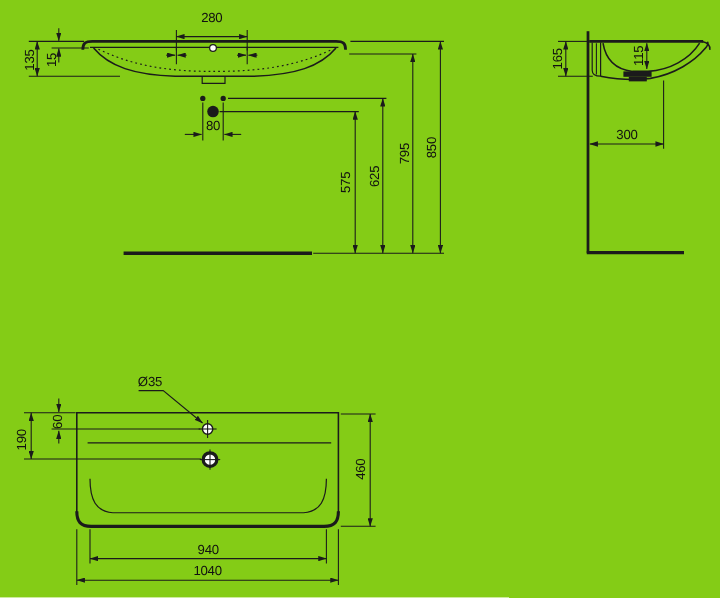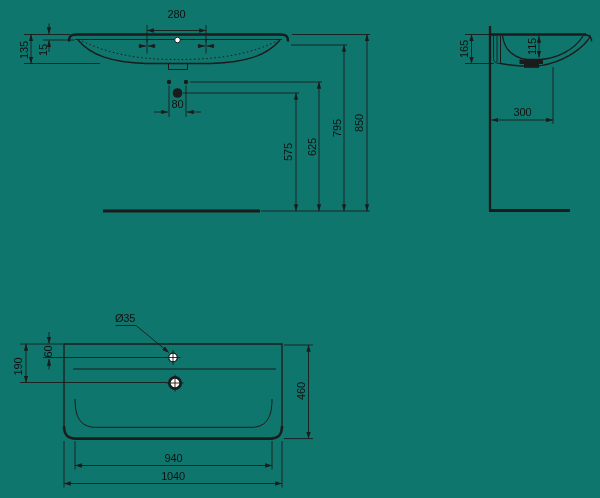--- a/index.html
+++ b/index.html
@@ -1,16 +1,16 @@
 <!DOCTYPE html>
 <html><head>
 <meta charset="utf-8">
 <style>
   html,body{margin:0;padding:0;background:#ffffff;}
-  .canvas{width:600px;height:498px;background:#0f766e;position:relative;}
+  .canvas{width:600px;height:498px;background:#84cc16;position:relative;}
   svg{display:block;}
   .ln{stroke:#1b1b1b;stroke-width:1;fill:none;}
   .thin{stroke:#1b1b1b;stroke-width:0.9;fill:none;}
   .med{stroke:#1b1b1b;stroke-width:1.3;fill:none;}
   .thick{stroke:#1b1b1b;stroke-width:2.3;fill:none;}
   .xthick{stroke:#1b1b1b;stroke-width:2.8;fill:none;}
   .dash{stroke:#1b1b1b;stroke-width:1;fill:none;stroke-dasharray:1.5 2.6;}
   .fillb{fill:#1b1b1b;stroke:none;}
   .dimtxt{font-family:"Liberation Sans",sans-serif;font-size:11px;fill:#111111;letter-spacing:-0.2px;}
 </style>

